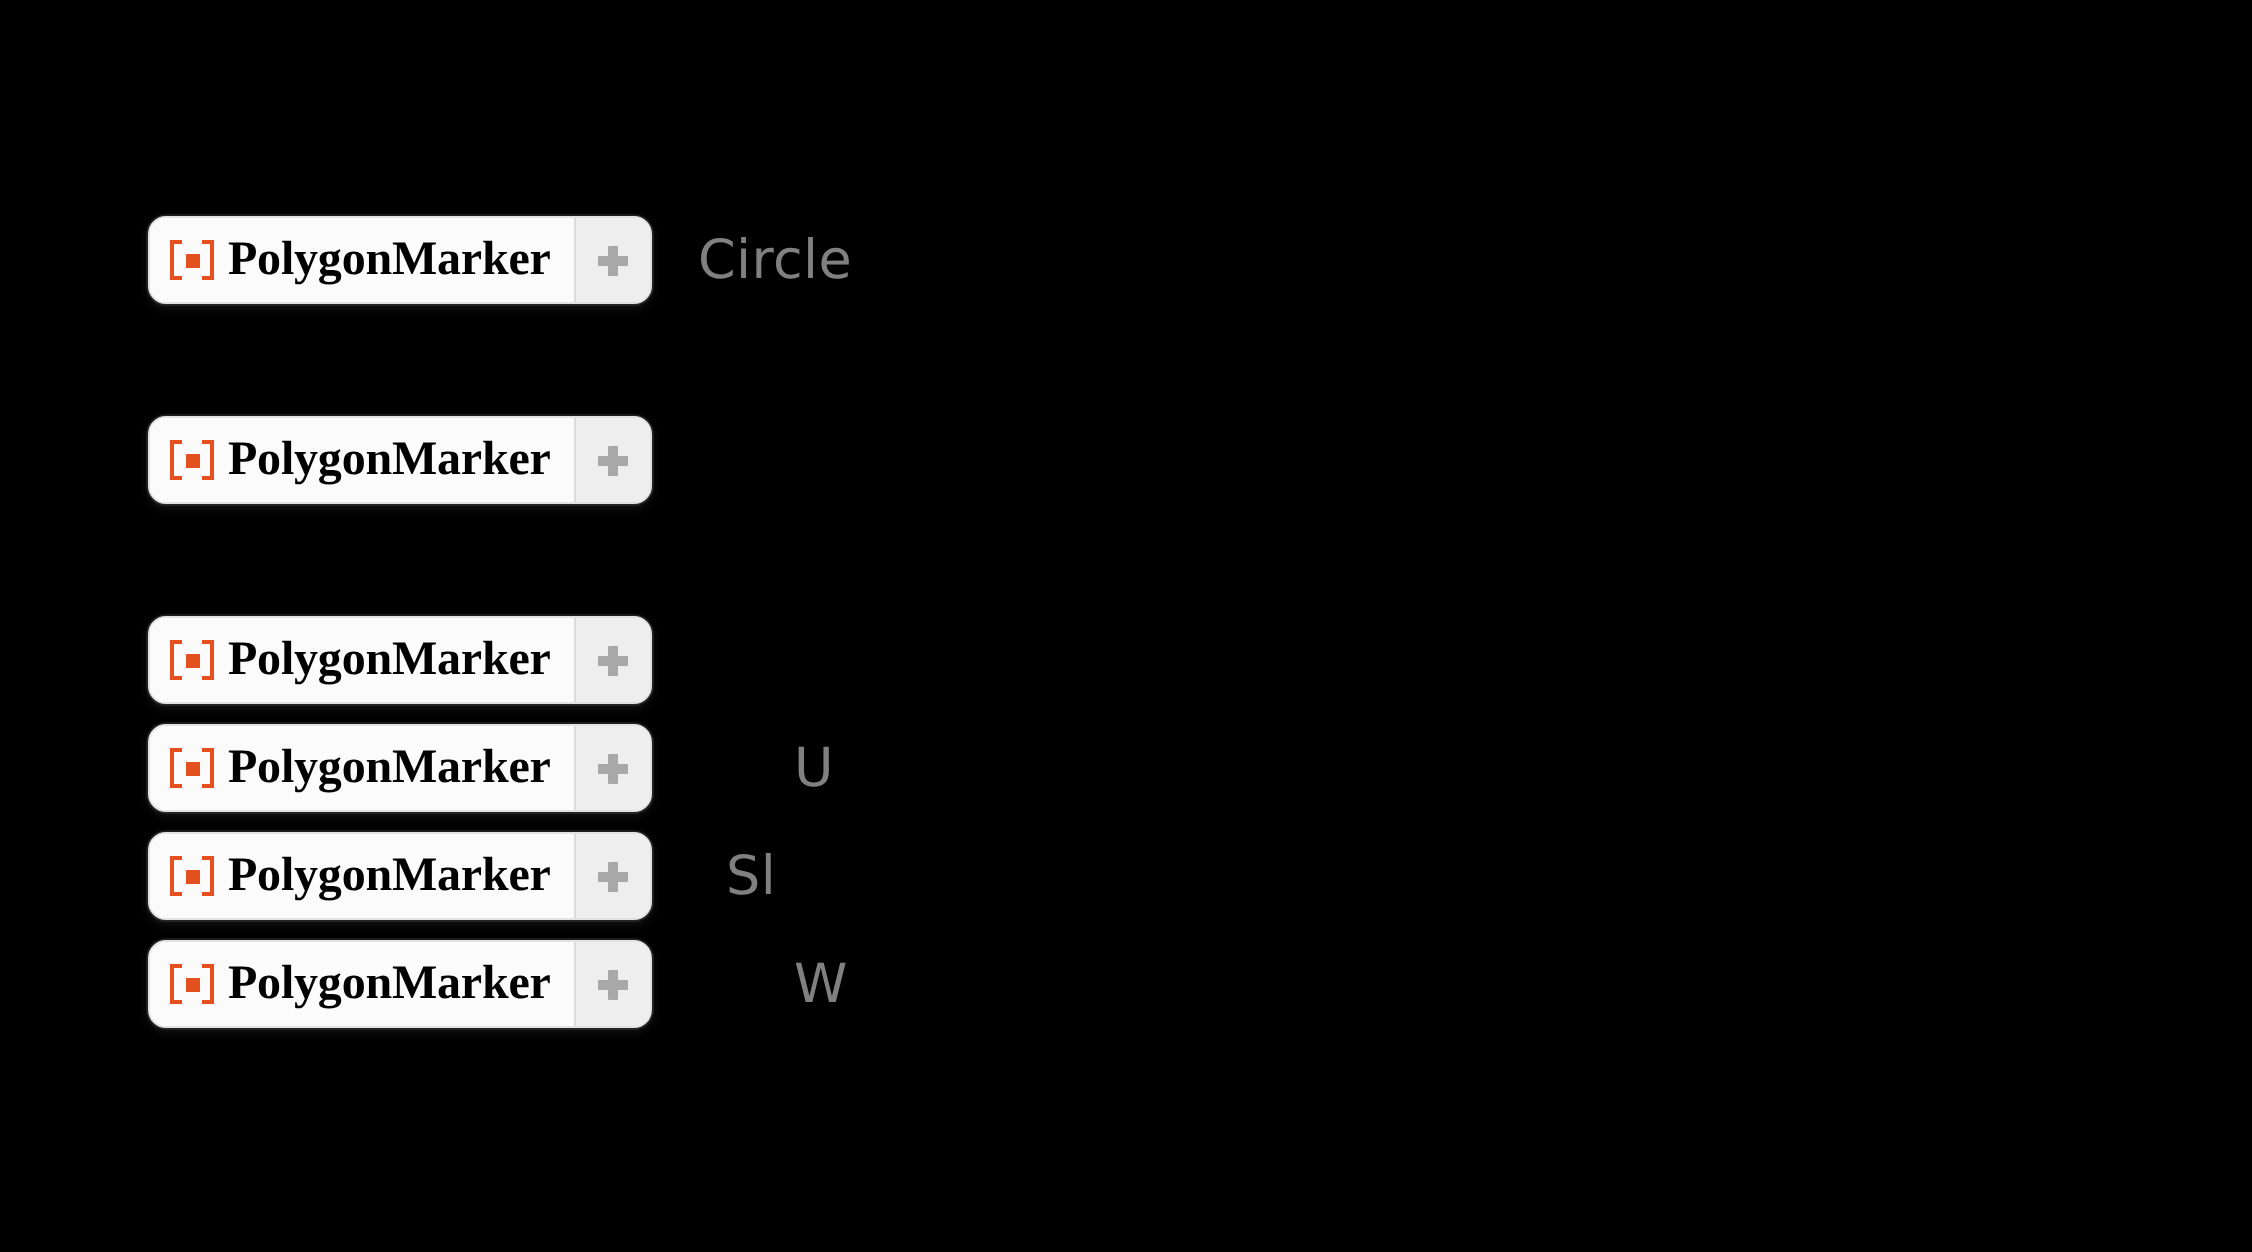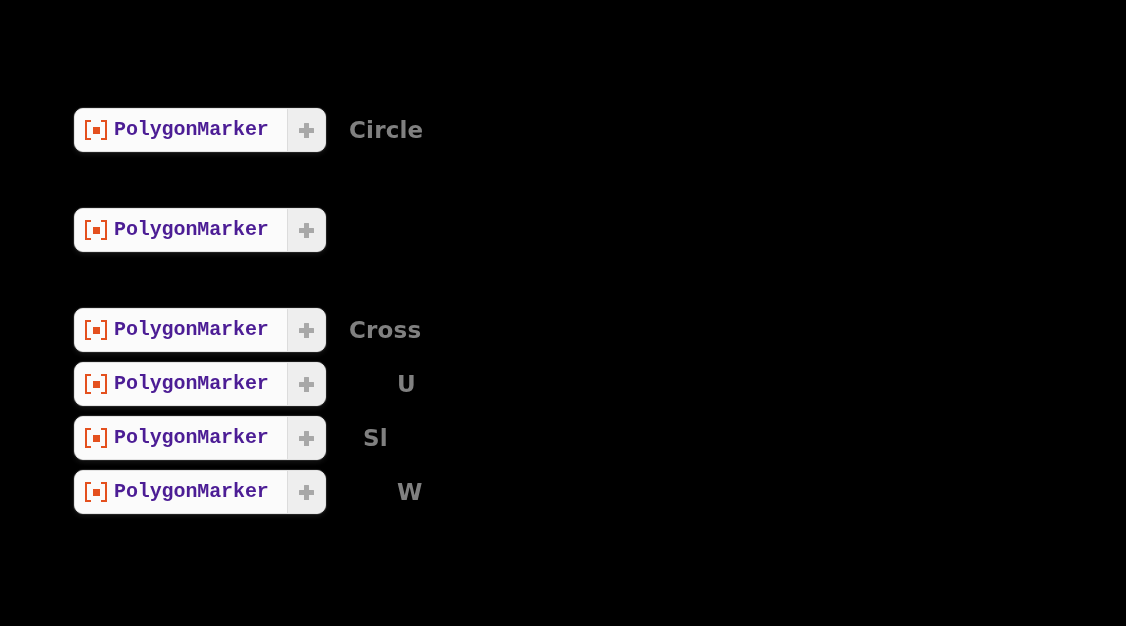--- a/index.html
+++ b/index.html
@@ -92,24 +92,24 @@
   .marker-icon .sq {
     position: absolute;
     left: 7.5px;
     top: 6.5px;
     width: 7px;
     height: 7px;
     background: #e4501e;
   }
 
   .capsule-label {
-    font-family: Liberation Mono, monospace;
-    font-size: 20px;
+    font-family: Liberation Serif, serif;
+    font-size: 24px;
     font-weight: 600;
-    color: #4c1d95;
+    color: #000000;
     letter-spacing: -0.1px;
     white-space: nowrap;
     line-height: 1;
     padding-right: 6px;
   }
 
   
   .capsule-plus {
     flex: 0 0 auto;
     width: 37px;
@@ -142,22 +142,22 @@
   }
 
   
   .result-text {
     position: absolute;
     top: 0;
     height: 44px;
     display: flex;
     align-items: center;
     font-family: "DejaVu Sans", "Liberation Sans", sans-serif;
-    font-size: 23px;
-    font-weight: 700;
+    font-size: 27px;
+    font-weight: 400;
     color: #808080;
     white-space: nowrap;
     letter-spacing: 0.2px;
     line-height: 1;
   }
 </style>
 </head>
 <body>
 
 <div id="stage">
@@ -199,21 +199,20 @@
             <span class="brk l"></span>
             <span class="sq"></span>
             <span class="brk r"></span>
           </span>
           <span class="capsule-label">PolygonMarker</span>
         </div>
         <div class="capsule-plus" title="+">
           <span class="plus-glyph"></span>
         </div>
       </div>
-      <div class="result-text" style="left: 349px;">Cross</div>
     </div>
     <div class="row" style="top: 362px; width: 1126px;">
       <div class="capsule">
         <div class="capsule-main">
           <span class="marker-icon">
             <span class="brk l"></span>
             <span class="sq"></span>
             <span class="brk r"></span>
           </span>
           <span class="capsule-label">PolygonMarker</span>

